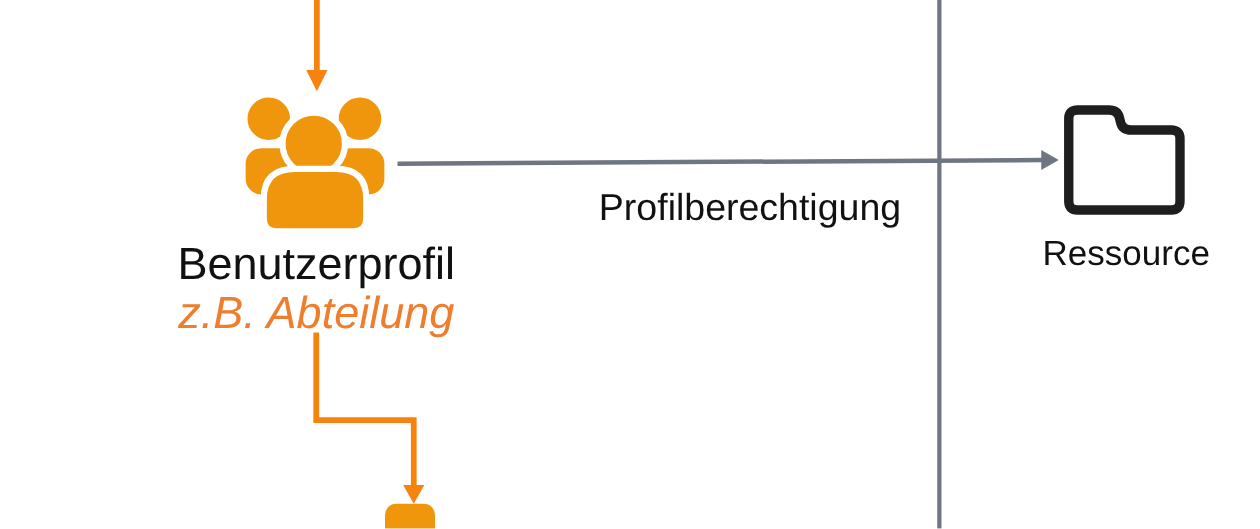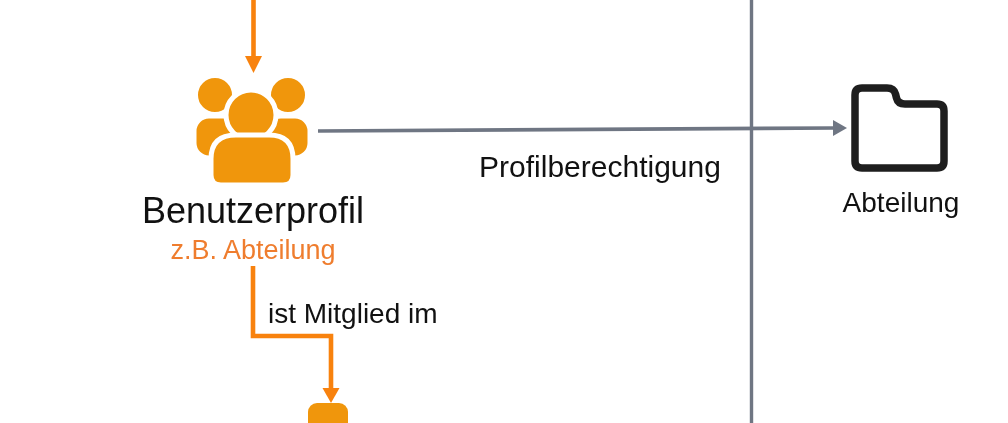--- a/index.html
+++ b/index.html
@@ -22,21 +22,21 @@
   }
   .label {
     position: absolute;
     white-space: nowrap;
     line-height: 1;
     color: #111111;
     transform: translate(-50%, -50%);
   }
   .label.center { text-align: right; }
   .lbl-benutzerprofil { left: 253px; top: 211px; font-size: 36px; }
-  .lbl-zb-abteilung   { left: 253px; top: 250px; font-size: 27px; color: var(--orange_text, #EF7D2E); }
+  .lbl-zb-abteilung   { left: 253px; top: 250px; font-size: 36px; color: var(--orange_text, #EF7D2E); font-style: italic; }
   .lbl-profilberechtigung { left: 600px; top: 167px; font-size: 30px; }
   .lbl-ressource      { left: 901px; top: 203px; font-size: 28px; }
   .lbl-zb-ordner      { left: 901px; top: 243px; font-size: 28px; }
   .lbl-ist-mitglied   { left: 268px; top: 314px; font-size: 28px; transform: translate(0, -50%); }
 
   .icon-users  { position: absolute; left: 193px; top: 74px;  width: 120px; height: 112px; }
   .icon-folder { position: absolute; left: 849px; top: 84px;  width: 102px; height: 88px;  }
   .icon-briefcase-top {
     position: absolute;
     left: 308px; top: 403px;
@@ -89,18 +89,17 @@
   </svg>
 
   <div class="icon-briefcase-top"></div>
 
   <div class="label center lbl-benutzerprofil">Benutzerprofil</div>
 
   <div class="label center lbl-zb-abteilung">z.B. Abteilung</div>
 
   <div class="label center lbl-profilberechtigung">Profilberechtigung</div>
 
-  <div class="label center lbl-ressource">Abteilung</div>
+  <div class="label center lbl-ressource">Ressource</div>
 
 
-  <div class="label lbl-ist-mitglied">ist Mitglied im</div>
 
 </div>
 
 </body></html>

